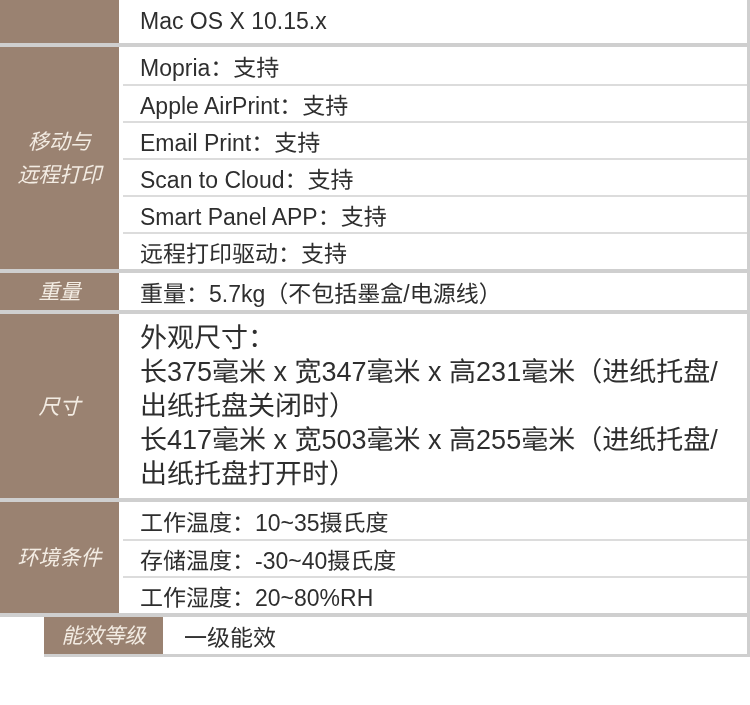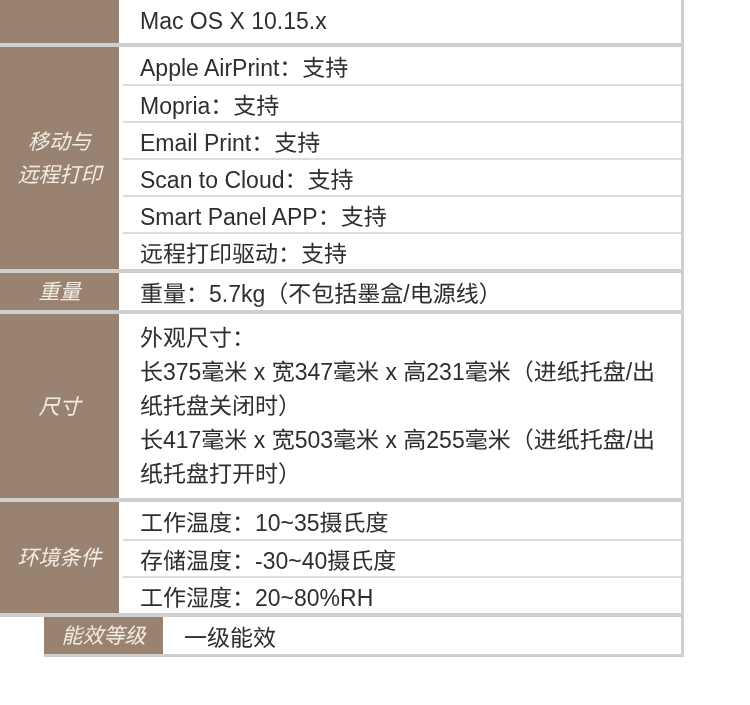--- a/index.html
+++ b/index.html
@@ -11,21 +11,21 @@
   }
   *{margin:0;padding:0;box-sizing:border-box;}
   html,body{background:#ffffff;}
   body{
     width:750px;height:705px;
     font-family:"Liberation Sans","DejaVu Sans",sans-serif;
     color:var(--body-text);
     overflow:hidden;
   }
   .spec-table{
-    width:684px;
+    width:750px;
     border-right:3px solid var(--section-border);
   }
   .section{
     display:flex;
     align-items:stretch;
     border-bottom:4px solid var(--section-border);
   }
   .section:last-child{border-bottom:3px solid var(--section-border);margin-left:44px;}
   .section-label{
     width:123px;
@@ -55,21 +55,21 @@
     display:flex;
     align-items:center;
     padding-left:17px;
     font-size:23px;
     white-space:nowrap;
   }
   .spec-row + .spec-row{border-top:2px solid var(--row-divider);}
   .section-os .spec-row{height:43px;}
   .multiline-cell{
     padding:7px 16px 7px 17px;
-    font-size:23px;
+    font-size:27px;
     line-height:34px;
   }
 </style>
 </head>
 <body>
 
 <div class="spec-table">
 
   <div class="section section-os">
     <div class="section-label">
@@ -79,22 +79,22 @@
       <div class="spec-row">Mac OS X 10.15.x</div>
     </div>
   </div>
 
   <div class="section">
     <div class="section-label">
       <span>移动与</span>
       <span>远程打印</span>
     </div>
     <div class="section-content">
+      <div class="spec-row">Mopria：支持</div>
       <div class="spec-row">Apple AirPrint：支持</div>
-      <div class="spec-row">Mopria：支持</div>
       <div class="spec-row">Email Print：支持</div>
       <div class="spec-row">Scan to Cloud：支持</div>
       <div class="spec-row">Smart Panel APP：支持</div>
       <div class="spec-row">远程打印驱动：支持</div>
     </div>
   </div>
 
   <div class="section">
     <div class="section-label">
       <span>重量</span>

